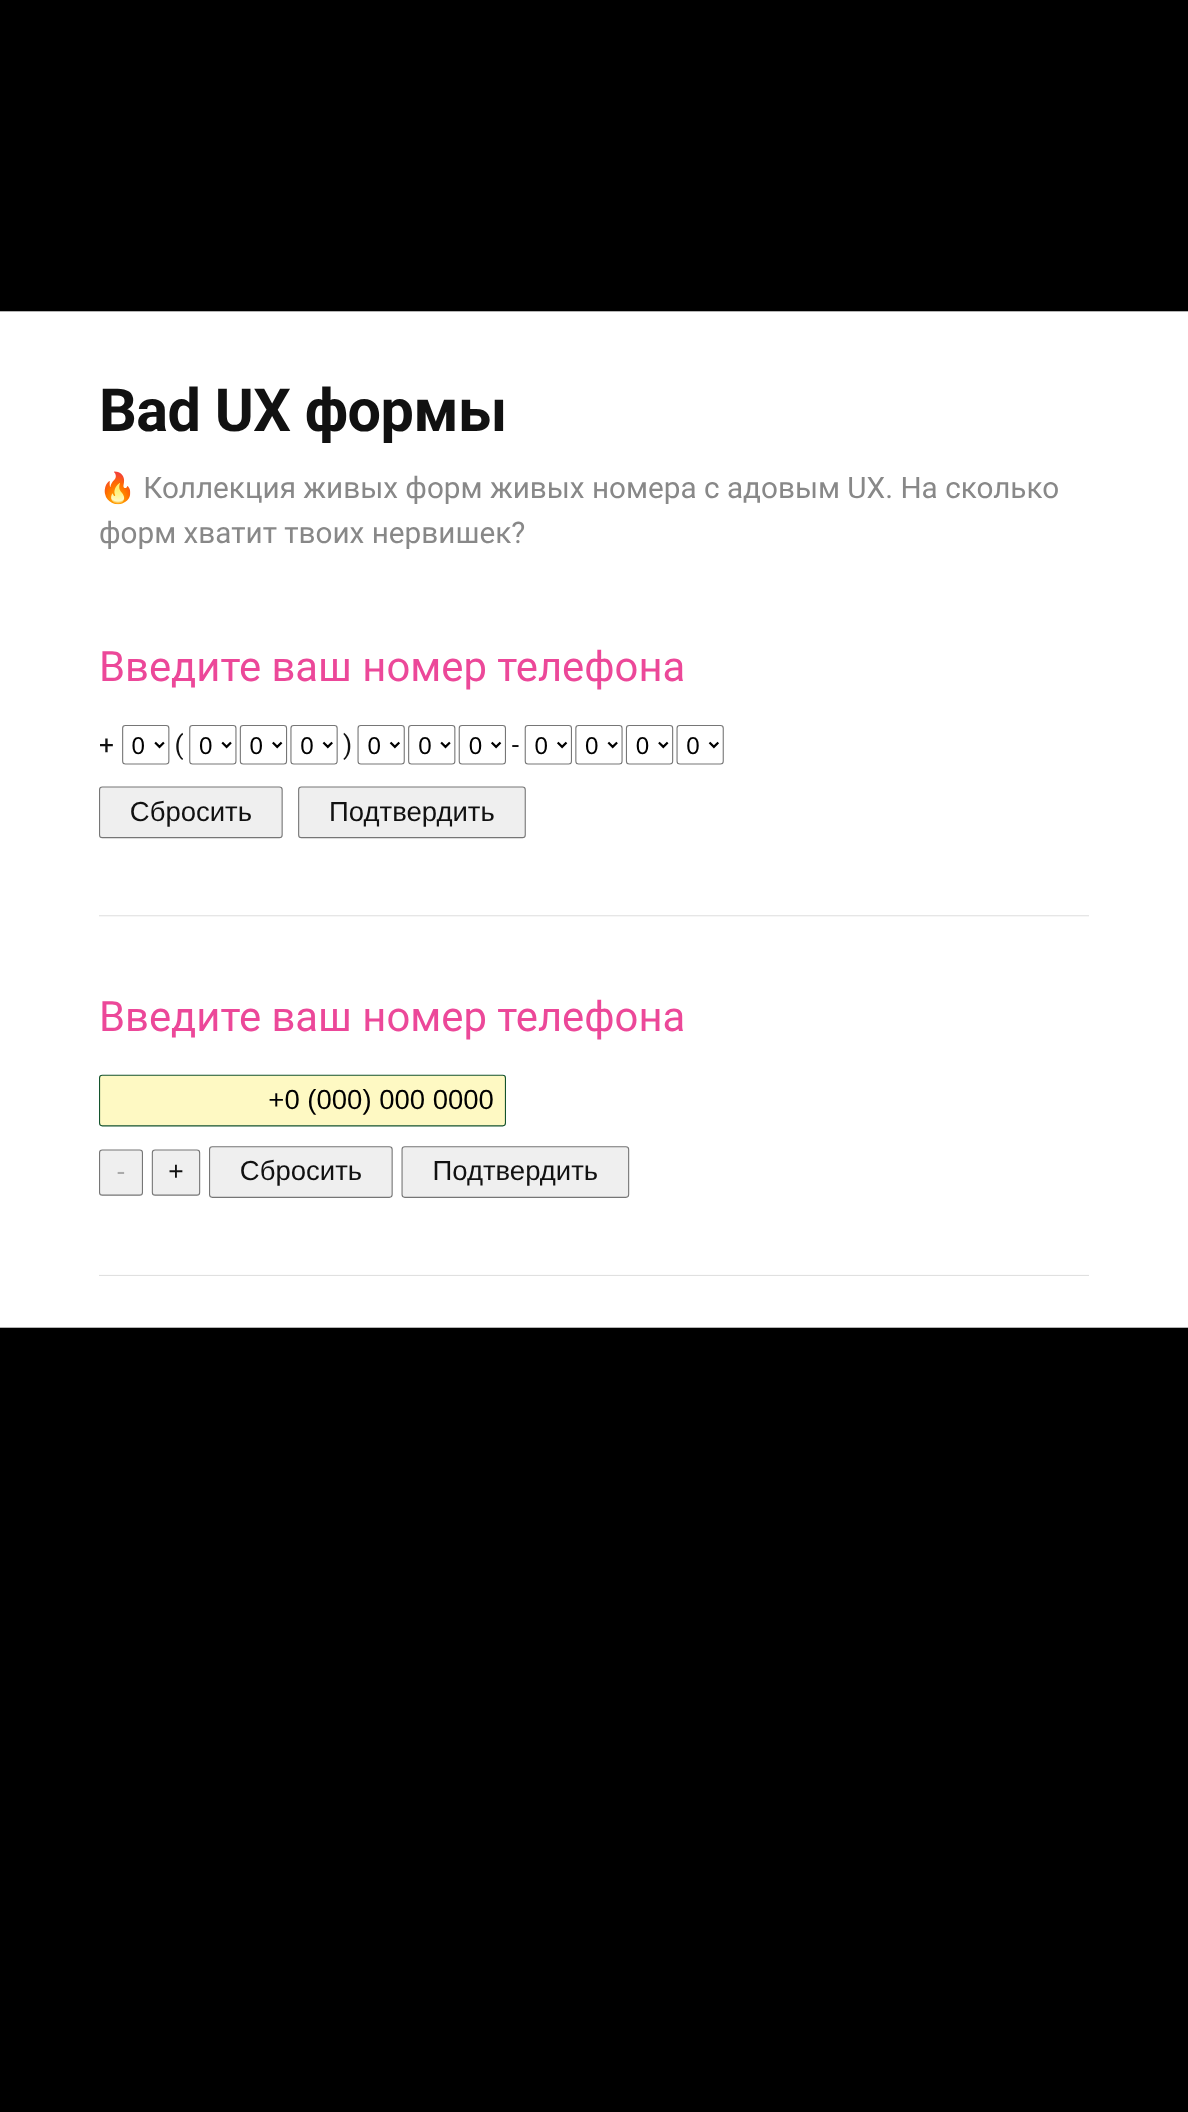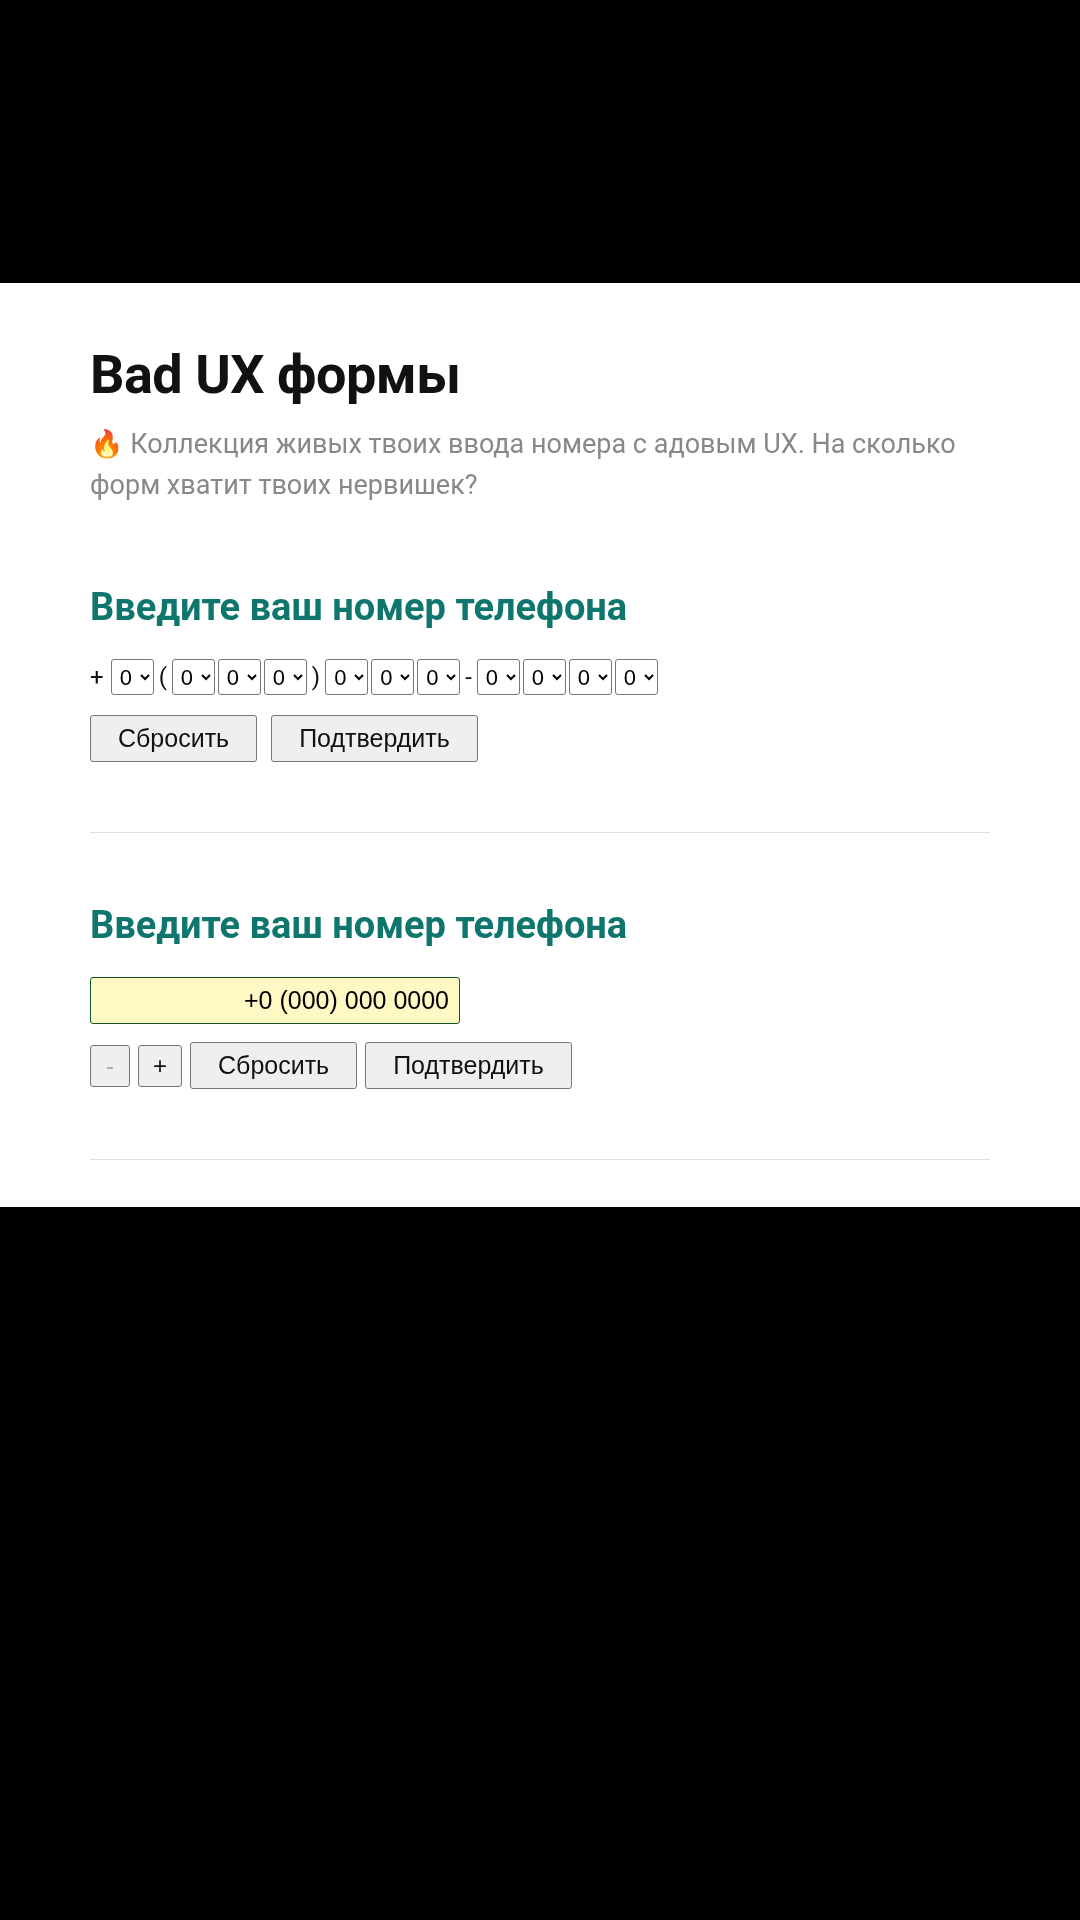--- a/index.html
+++ b/index.html
@@ -38,22 +38,22 @@
       font-size: 27px;
       color: #888;
       line-height: 1.5;
       margin-bottom: 80px;
     }
     .fire-emoji {
       font-size: 27px;
     }
     h2 {
       font-size: 38px;
-      font-weight: 700;
-      color: #0f766e;
+      font-weight: 400;
+      color: #ec4899;
       margin-bottom: 30px;
     }
     .form-section {
       padding-bottom: 70px;
       margin-bottom: 70px;
       border-bottom: 1px solid #e0e0e0;
     }
     .select-row {
       display: flex;
       align-items: center;
@@ -122,21 +122,21 @@
 </head>
 <body>
 
 <div class="content-area">
   <div class="container">
 
     <h1>Bad UX формы</h1>
 
     <p class="subtitle">
       <span class="fire-emoji">🔥</span>
-      <span>Коллекция живых твоих ввода номера с адовым UX. На сколько форм хватит твоих нервишек?</span>
+      <span>Коллекция живых форм живых номера с адовым UX. На сколько форм хватит твоих нервишек?</span>
     </p>
 
     <div class="form-section">
       <h2>Введите ваш номер телефона</h2>
       <div class="select-row">
         <span class="plus-sign">+</span>
         <select><option>0</option></select>
         <span class="separator">(</span>
         <select><option>0</option></select>
         <select><option>0</option></select>

